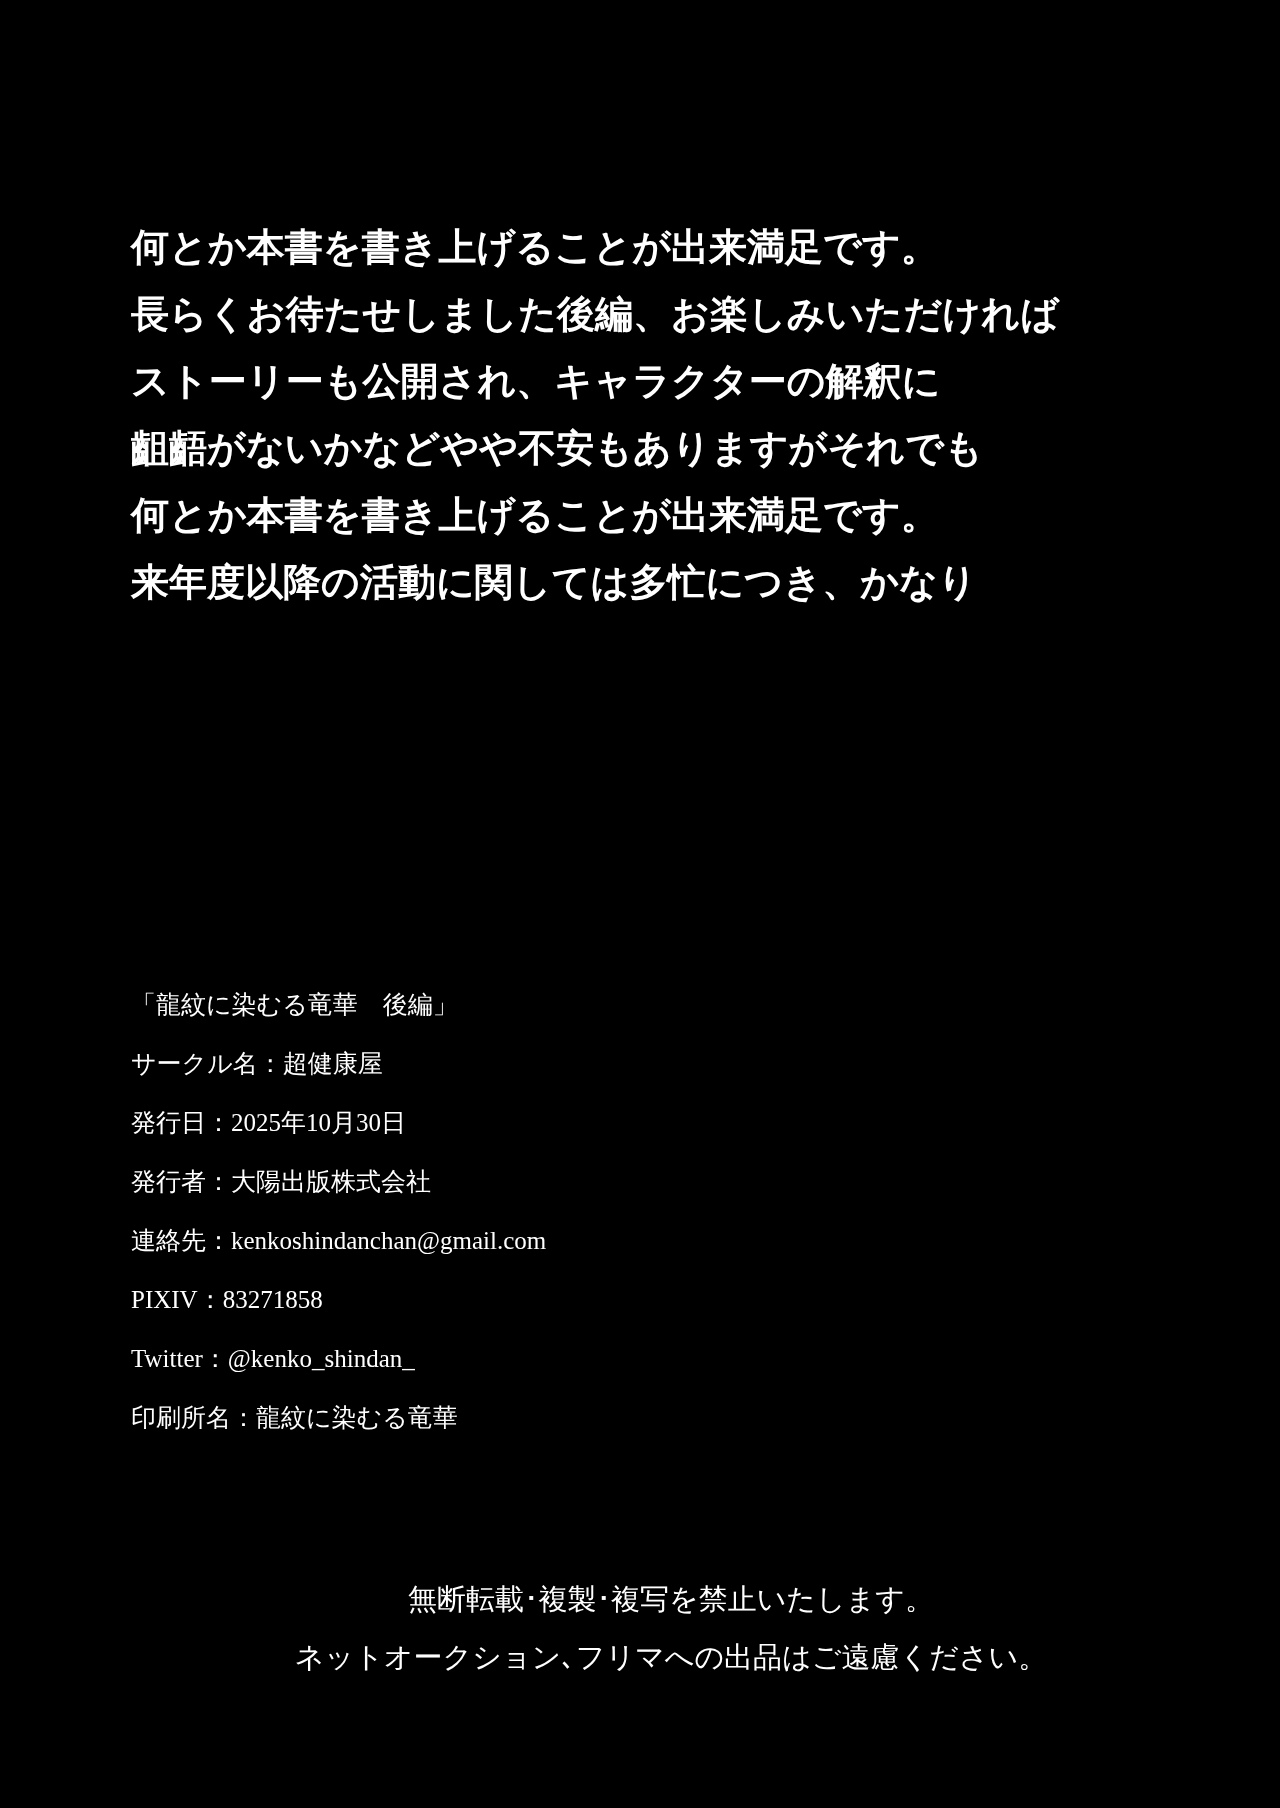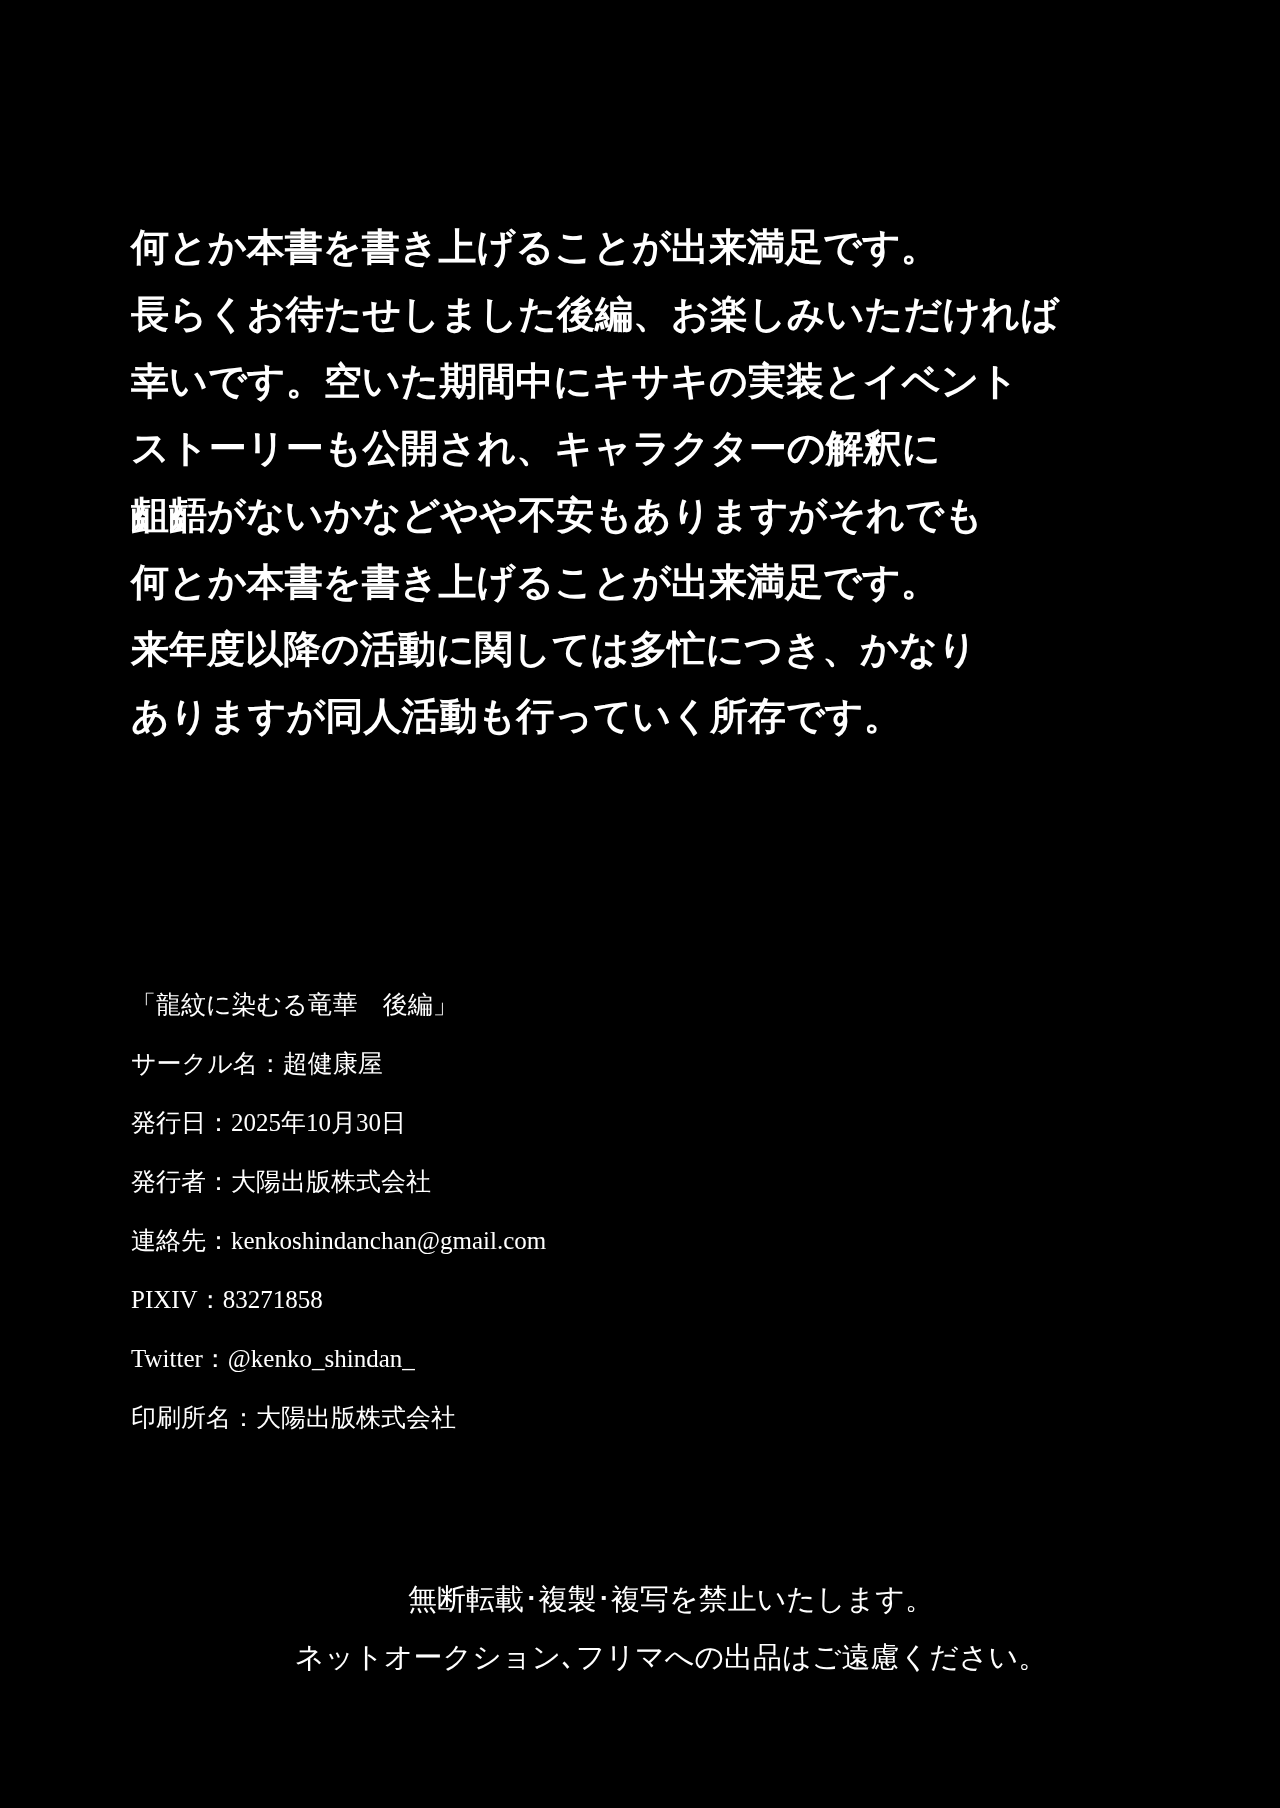--- a/index.html
+++ b/index.html
@@ -53,37 +53,35 @@
   .line { display: block; }
 </style>
 </head>
 <body>
 
 <div class="page">
 
   <div class="afterword">
     <span class="line">何とか本書を書き上げることが出来満足です。</span>
     <span class="line">長らくお待たせしました後編、お楽しみいただければ</span>
-    <span class="line">幸いです。空いた期間中にキサキの実装とイベント</span>
     <span class="line">ストーリーも公開され、キャラクターの解釈に</span>
     <span class="line">齟齬がないかなどやや不安もありますがそれでも</span>
     <span class="line">何とか本書を書き上げることが出来満足です。</span>
     <span class="line">来年度以降の活動に関しては多忙につき、かなり</span>
-    <span class="line">ありますが同人活動も行っていく所存です。</span>
   </div>
 
   <div class="colophon">
     <span class="line">「龍紋に染むる竜華　後編」</span>
     <span class="line">サークル名：超健康屋</span>
     <span class="line">発行日：2025年10月30日</span>
     <span class="line">発行者：大陽出版株式会社</span>
     <span class="line">連絡先：kenkoshindanchan@gmail.com</span>
     <span class="line">PIXIV：83271858</span>
     <span class="line">Twitter：@kenko_shindan_</span>
-    <span class="line">印刷所名：大陽出版株式会社</span>
+    <span class="line">印刷所名：龍紋に染むる竜華</span>
   </div>
 
   <div class="legal">
     <span class="line">無断転載･複製･複写を禁止いたします。</span>
     <span class="line">ネットオークション､フリマへの出品はご遠慮ください。</span>
   </div>
 
 </div>
 
 </body></html>

